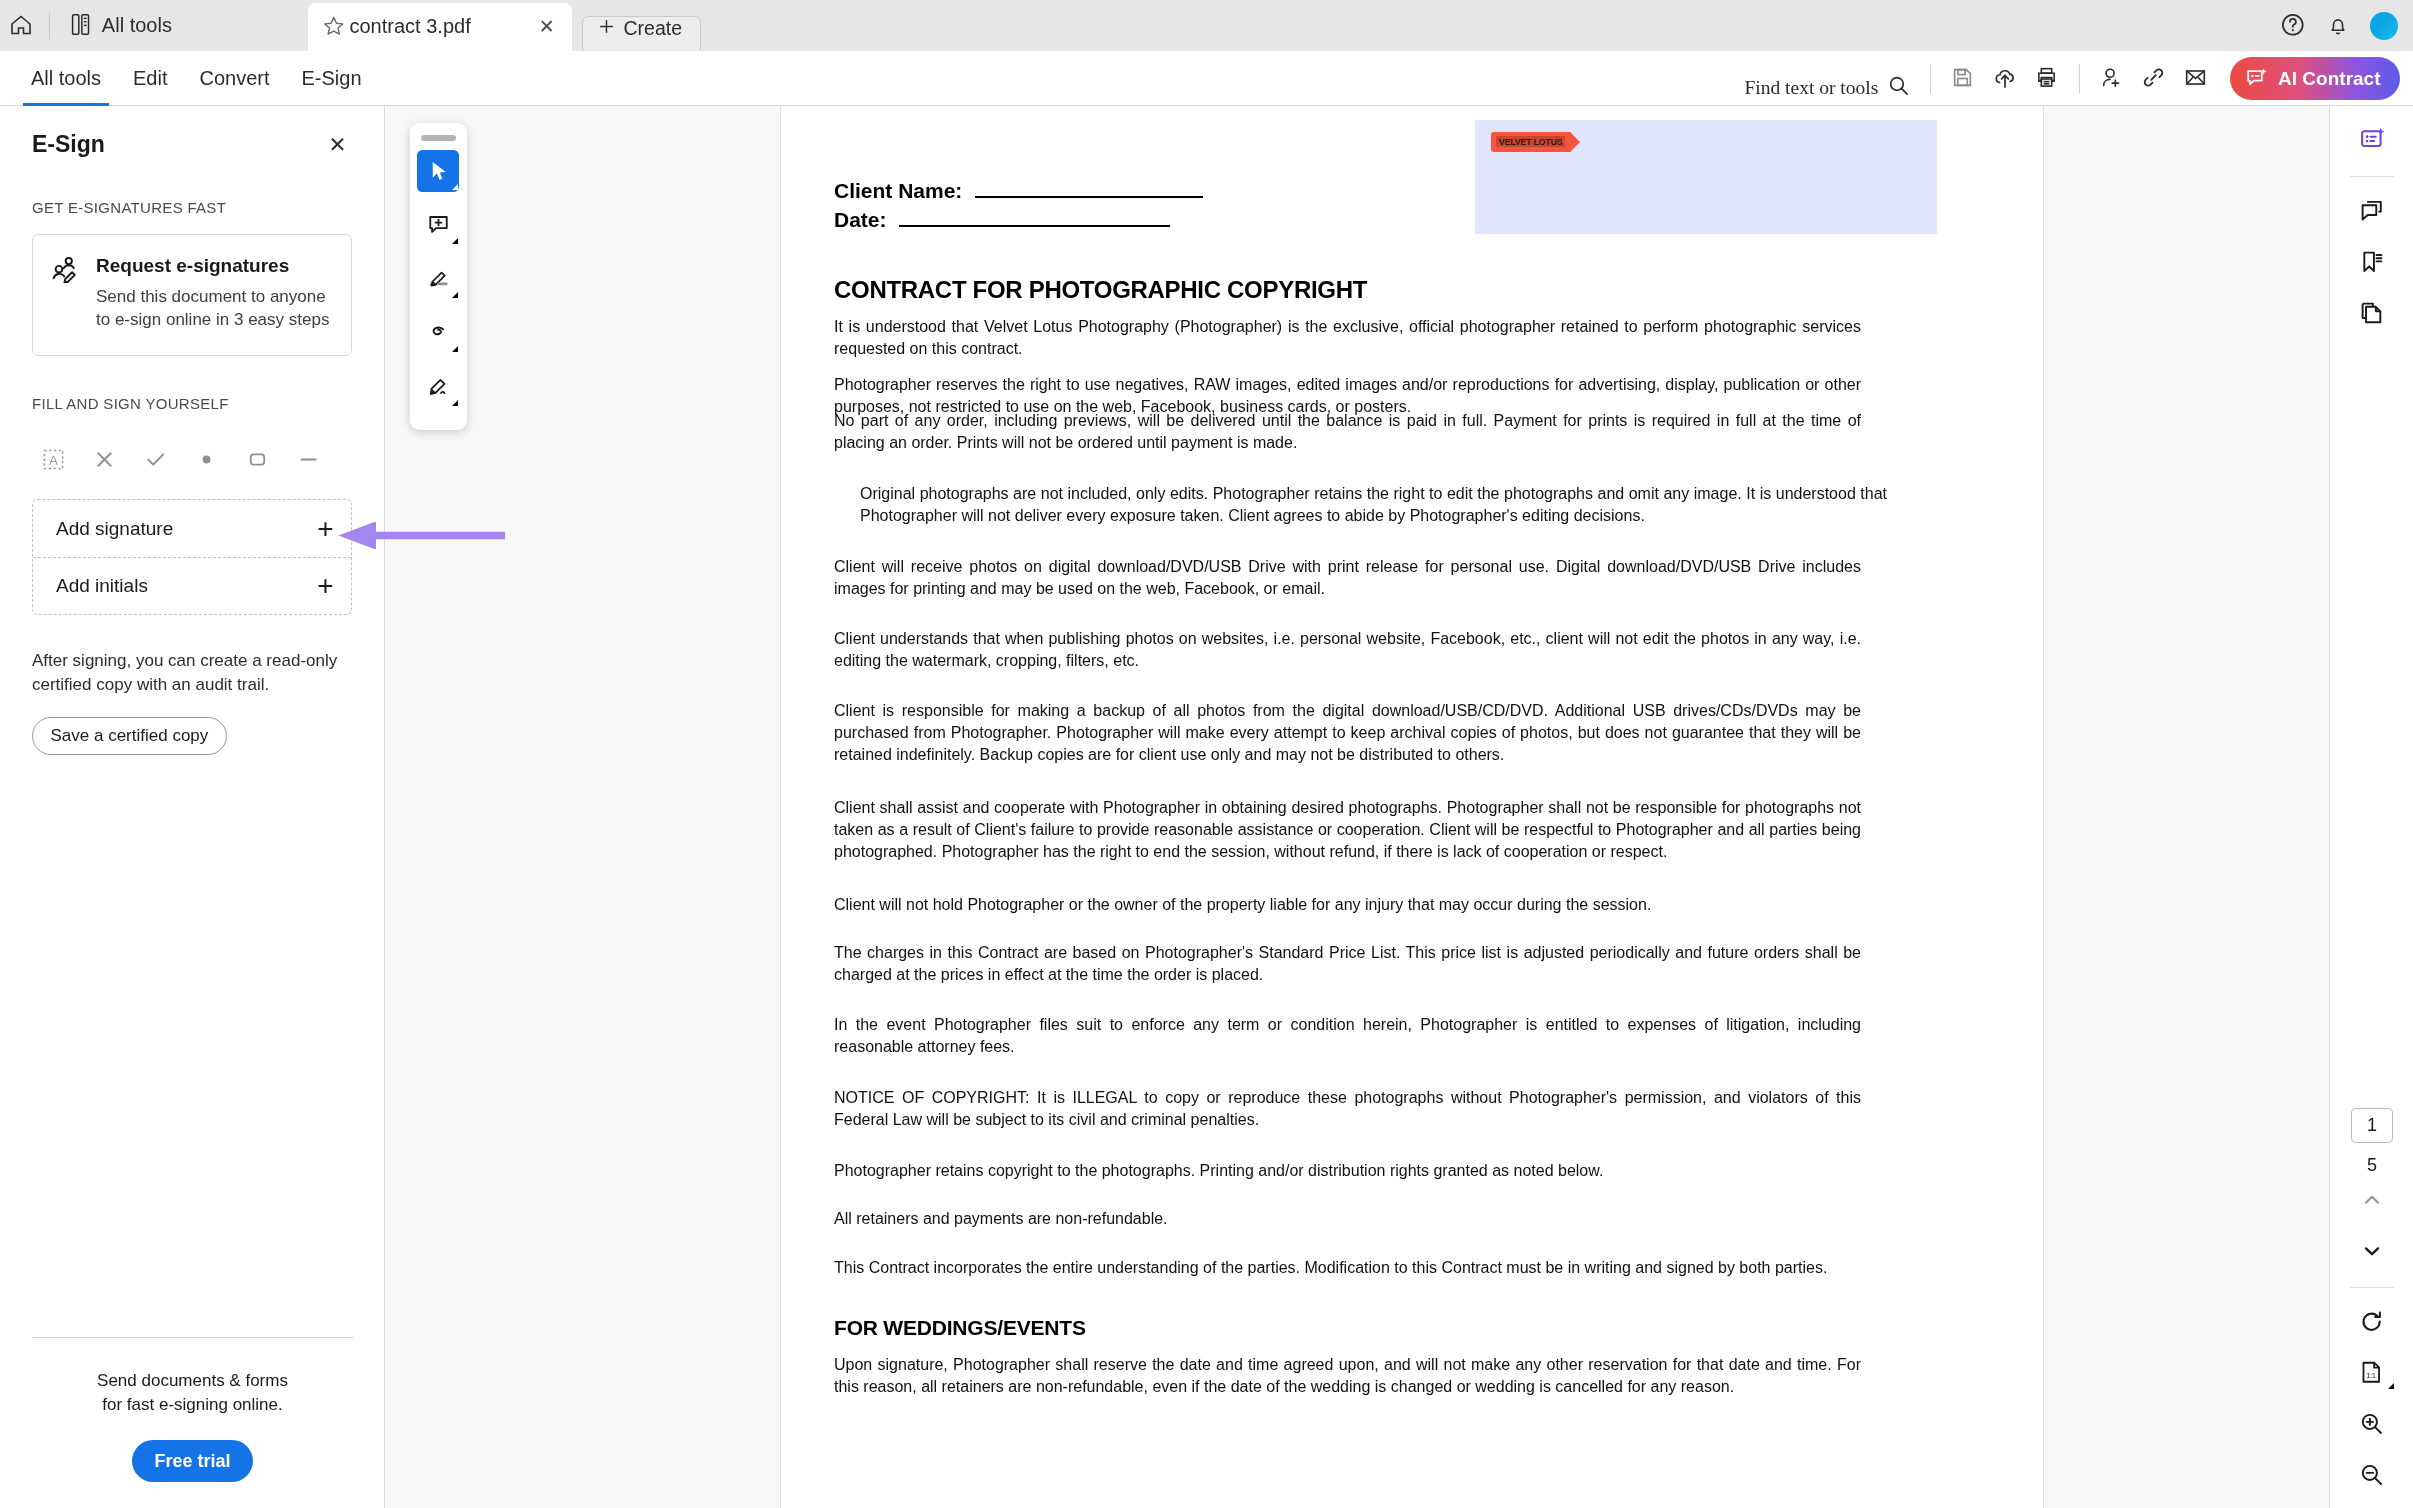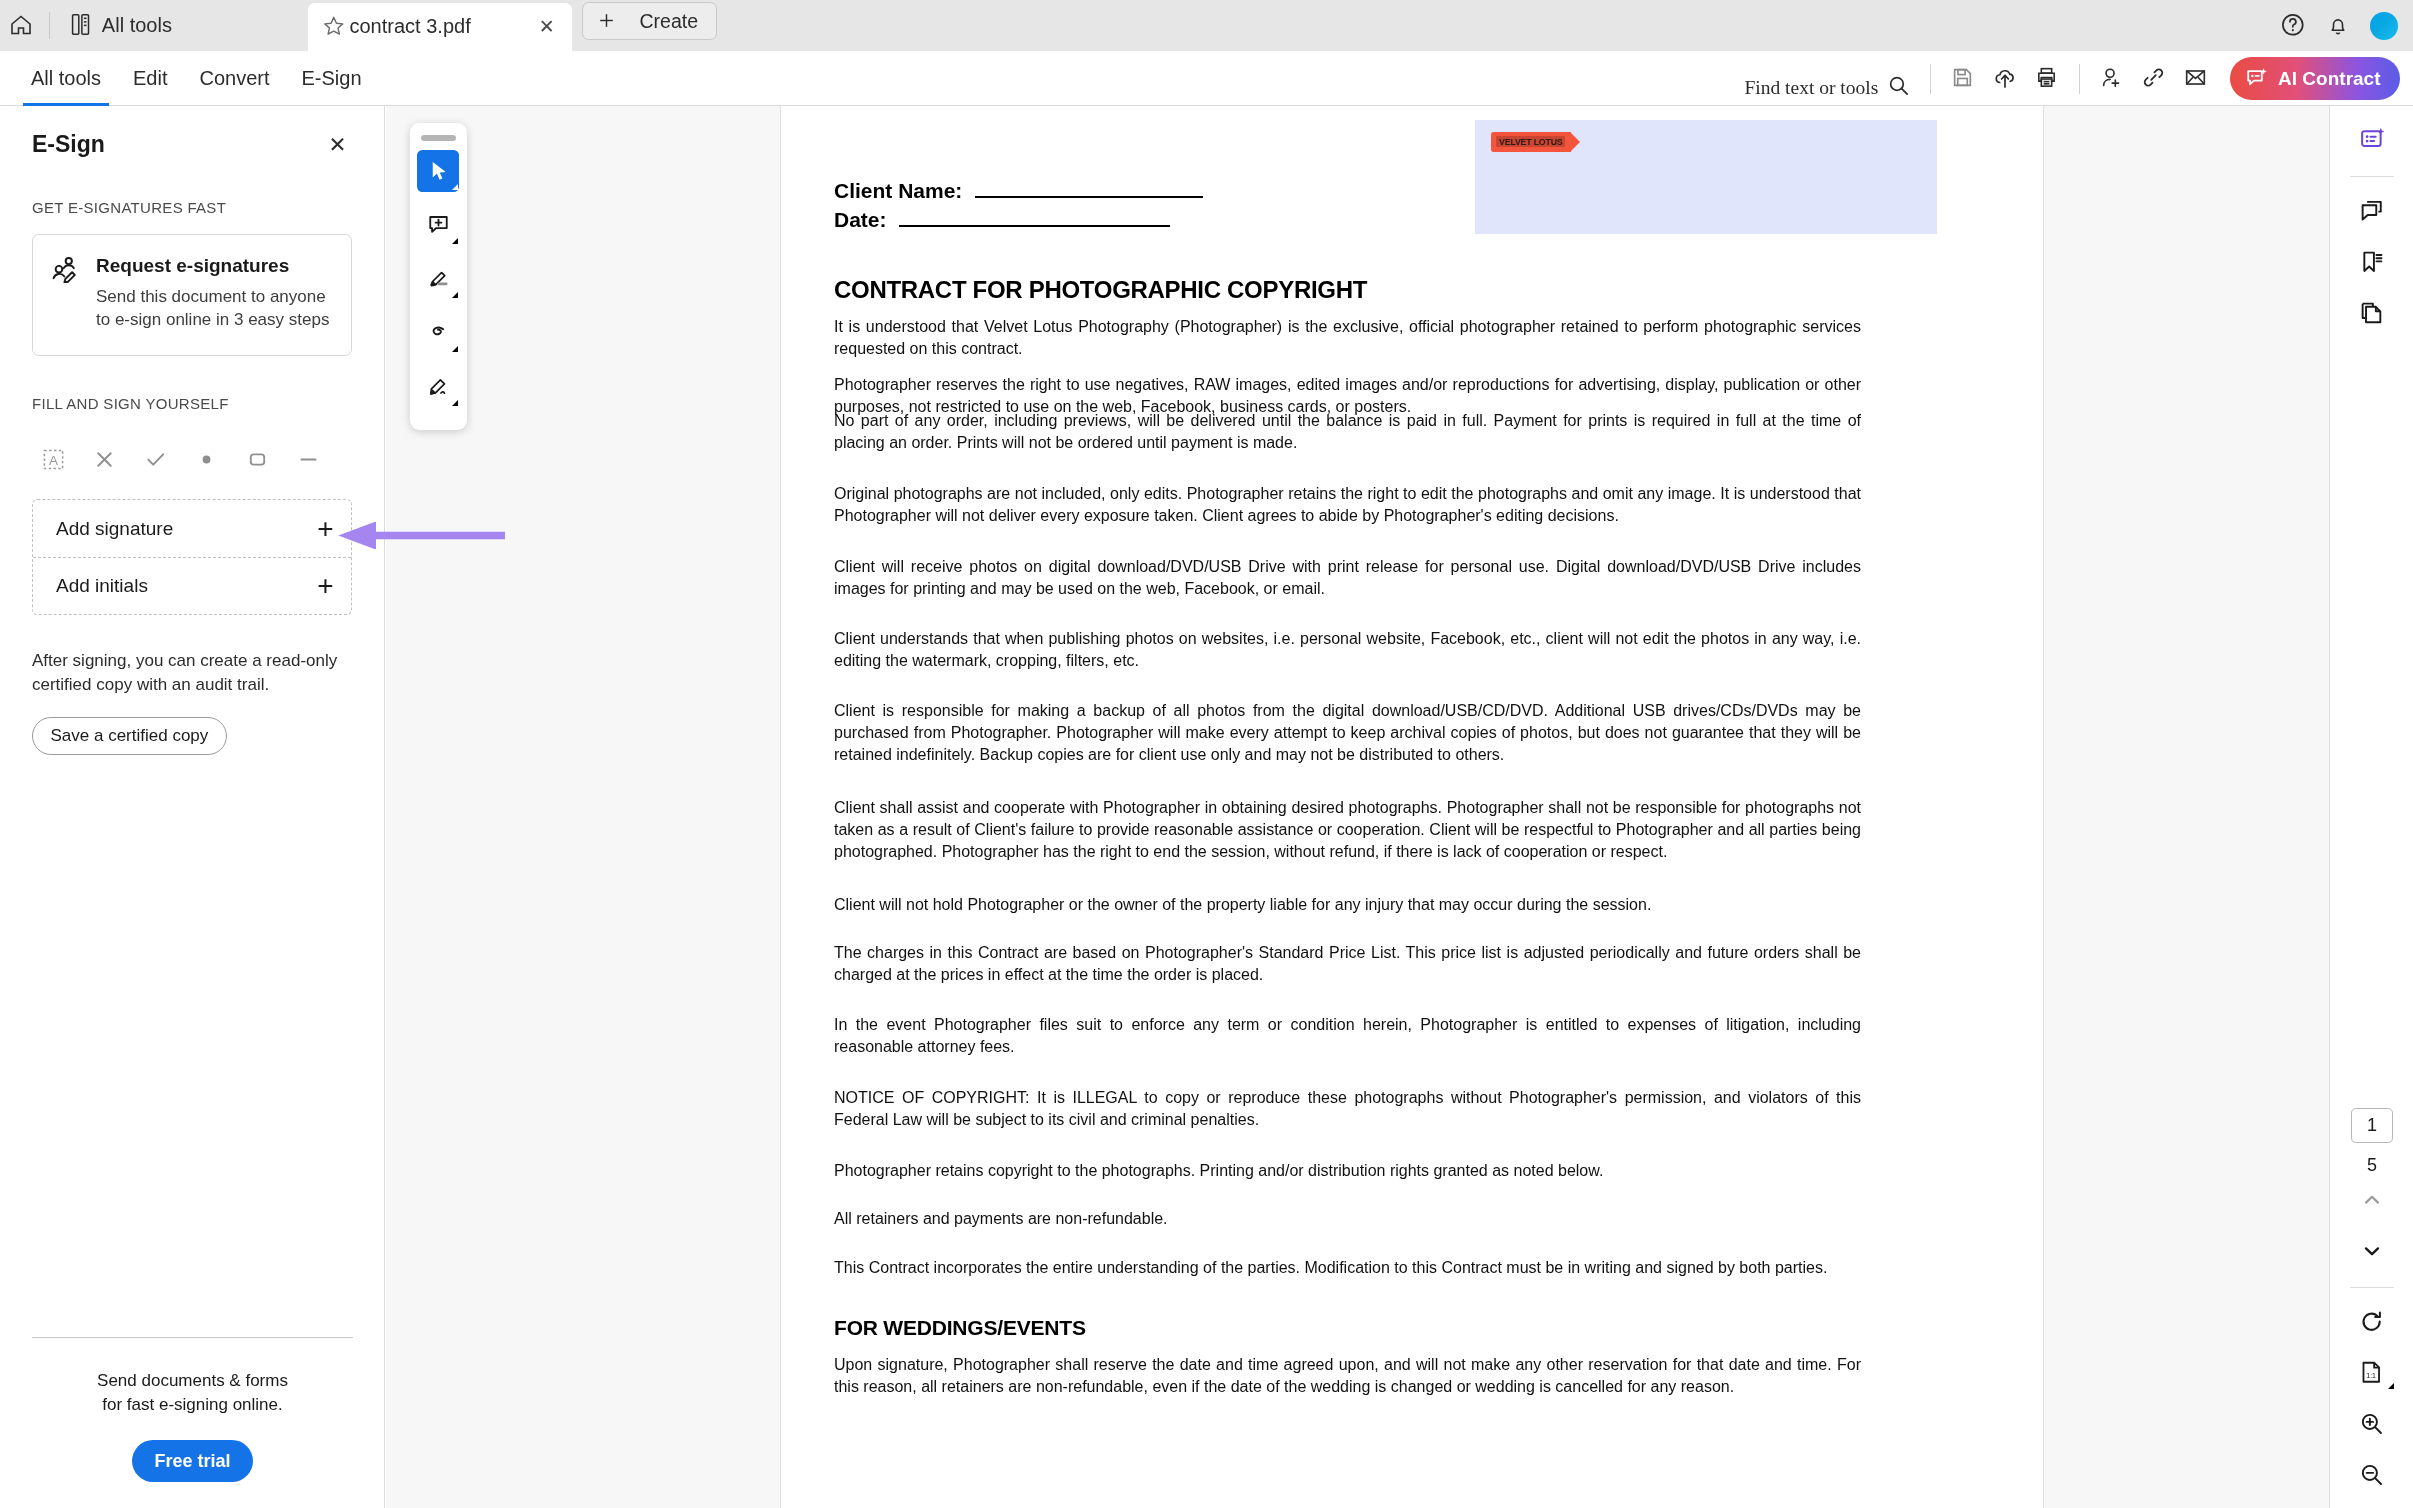--- a/index.html
+++ b/index.html
@@ -46,25 +46,25 @@
   }
   .doc-tab .title {
     font-size: 20px; color: #2c2c2c; flex: 1;
     white-space: nowrap; overflow: hidden;
   }
   .tab-close {
     font-size: 19px; color: #4a4a4a; line-height: 1;
     padding: 2.7px 5.4px; cursor: pointer;
   }
   .create-btn {
-    position: absolute; left: 582px; top: 2px;
+    position: absolute; left: 582px; top: 16px;
     height: 38px; padding: 0 17.5px 0 13.5px;
     background: #ededed; border: 0.7px solid #c8c8c8;
     border-radius: 6.7px;
-    display: flex; align-items: center; gap: 24px;
+    display: flex; gap: 8px;
     cursor: pointer;
   }
   .create-btn .lbl { font-size: 19.5px; color: #2c2c2c; }
 
   .tabbar-right {
     position: absolute; right: 15px; top: 0;
     height: 51px; display: flex; align-items: center; gap: 20px;
   }
   .avatar {
     width: 28px; height: 28px; border-radius: 50%;
@@ -642,21 +642,21 @@
       <div class="sig-tag">
         <span class="t">VELVET LOTUS</span>
       </div>
     </div>
 
     <div class="doc-h1" style="top:170px;">CONTRACT FOR PHOTOGRAPHIC COPYRIGHT</div>
 
     <div class="doc-p" style="top:210px;">It is understood that Velvet Lotus Photography (Photographer) is the exclusive, official photographer retained to perform photographic services requested on this contract.</div>
     <div class="doc-p" style="top:268px;">Photographer reserves the right to use negatives, RAW images, edited images and/or reproductions for advertising, display, publication or other purposes, not restricted to use on the web, Facebook, business cards, or posters.</div>
     <div class="doc-p" style="top:304px;">No part of any order, including previews, will be delivered until the balance is paid in full. Payment for prints is required in full at the time of placing an order. Prints will not be ordered until payment is made.</div>
-    <div class="doc-p" style="top:377px;">Original photographs are not included, only edits. Photographer retains the right to edit the photographs and omit any image. It is understood that Photographer will not deliver every exposure taken. Client agrees to abide by Photographer's editing decisions.</div>
+    <div class="doc-p" style="top:377px;margin-left:26px;">Original photographs are not included, only edits. Photographer retains the right to edit the photographs and omit any image. It is understood that Photographer will not deliver every exposure taken. Client agrees to abide by Photographer's editing decisions.</div>
     <div class="doc-p" style="top:450px;">Client will receive photos on digital download/DVD/USB Drive with print release for personal use. Digital download/DVD/USB Drive includes images for printing and may be used on the web, Facebook, or email.</div>
     <div class="doc-p" style="top:522px;">Client understands that when publishing photos on websites, i.e. personal website, Facebook, etc., client will not edit the photos in any way, i.e. editing the watermark, cropping, filters, etc.</div>
     <div class="doc-p" style="top:594px;">Client is responsible for making a backup of all photos from the digital download/USB/CD/DVD. Additional USB drives/CDs/DVDs may be purchased from Photographer. Photographer will make every attempt to keep archival copies of photos, but does not guarantee that they will be retained indefinitely. Backup copies are for client use only and may not be distributed to others.</div>
     <div class="doc-p" style="top:691px;">Client shall assist and cooperate with Photographer in obtaining desired photographs. Photographer shall not be responsible for photographs not taken as a result of Client's failure to provide reasonable assistance or cooperation. Client will be respectful to Photographer and all parties being photographed. Photographer has the right to end the session, without refund, if there is lack of cooperation or respect.</div>
     <div class="doc-p" style="top:788px;">Client will not hold Photographer or the owner of the property liable for any injury that may occur during the session.</div>
     <div class="doc-p" style="top:836px;">The charges in this Contract are based on Photographer's Standard Price List. This price list is adjusted periodically and future orders shall be charged at the prices in effect at the time the order is placed.</div>
     <div class="doc-p" style="top:908px;">In the event Photographer files suit to enforce any term or condition herein, Photographer is entitled to expenses of litigation, including reasonable attorney fees.</div>
     <div class="doc-p" style="top:981px;">NOTICE OF COPYRIGHT: It is ILLEGAL to copy or reproduce these photographs without Photographer's permission, and violators of this Federal Law will be subject to its civil and criminal penalties.</div>
     <div class="doc-p" style="top:1054px;">Photographer retains copyright to the photographs. Printing and/or distribution rights granted as noted below.</div>
     <div class="doc-p" style="top:1102px;">All retainers and payments are non-refundable.</div>

